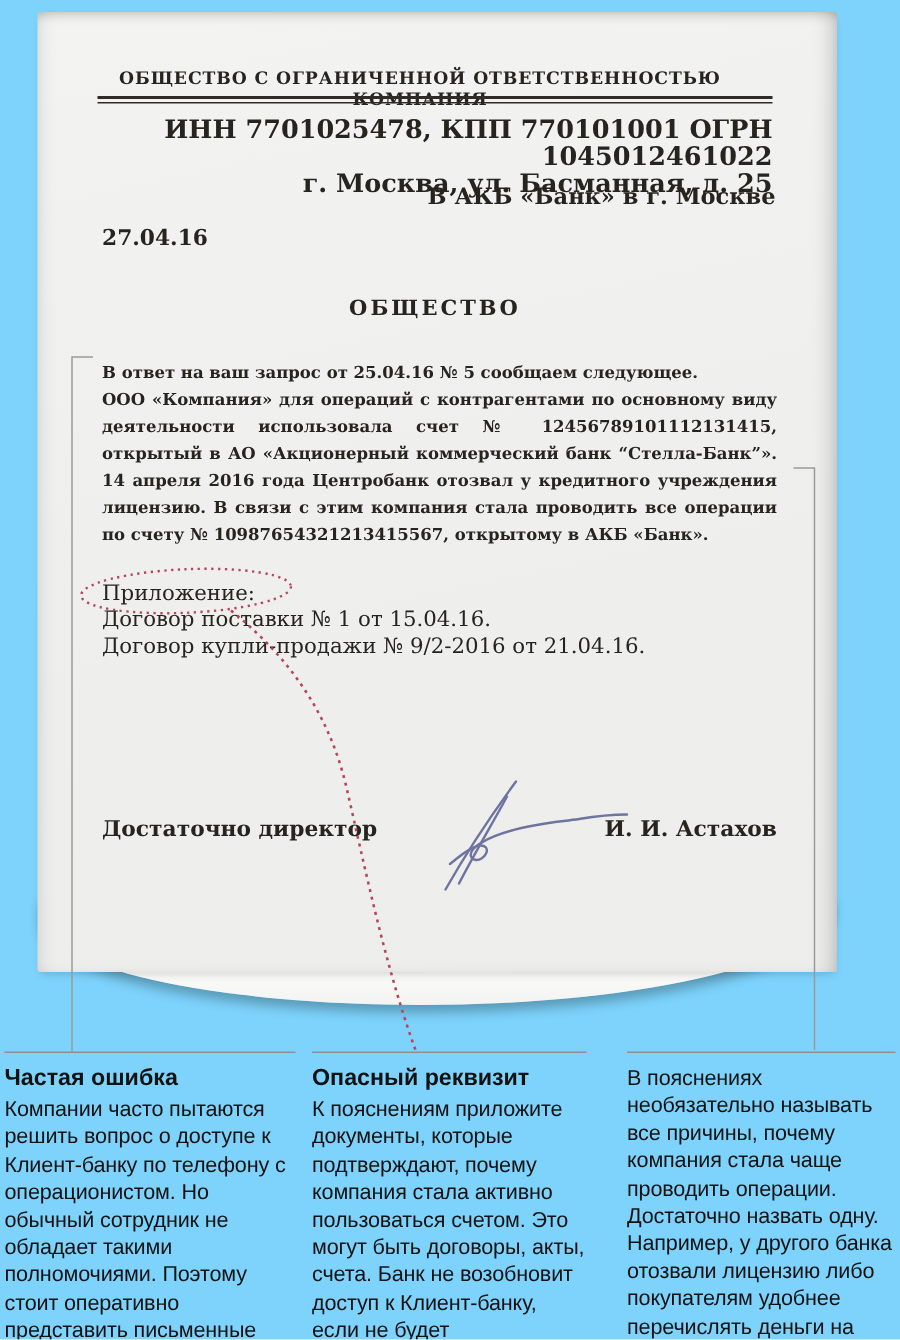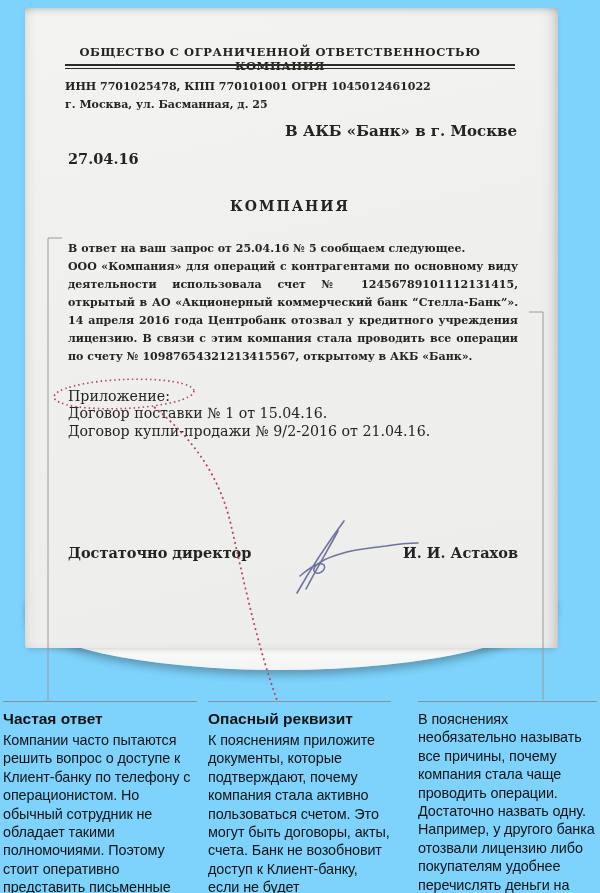--- a/index.html
+++ b/index.html
@@ -19,22 +19,22 @@
                  inset 11px 0 14px -12px rgba(0,0,0,.16);
       border-radius:2px;}
 
   
   .doc{position:absolute;left:0;top:0;width:600px;height:893px;z-index:4;
        color:#26241f;}
   .doc .company{position:absolute;left:45px;top:45px;width:470px;text-align:center;
        font-size:11.5px;font-weight:700;letter-spacing:.6px;}
   .doc .header-rule{position:absolute;left:65px;top:64px;width:450px;height:2px;
        border-top:2.2px solid #2e2c27;border-bottom:1px solid #2e2c27;}
-  .doc .requisites{position:absolute;left:65px;top:78px;width:450px;text-align:left;
-       font-size:11px;font-weight:700;line-height:18px;}
+  .doc .requisites{position:absolute;left:65px;top:78px;width:450px;text-align:right;
+       font-size:17px;font-weight:700;line-height:18px;}
   .doc .recipient{position:absolute;left:65px;top:122px;width:452px;text-align:right;
        font-size:15px;font-weight:700;}
   .doc .date{position:absolute;left:68px;top:150px;font-size:14.5px;font-weight:700;}
   .doc .doc-title{position:absolute;left:65px;top:198px;width:450px;text-align:center;
        font-size:14px;font-weight:700;letter-spacing:2px;}
   .doc .body-text{position:absolute;left:68px;top:240px;width:450px;
        font-size:11px;font-weight:700;line-height:18px;}
   .doc .body-text p{margin:0;}
   .doc .body-text p.just{text-align:justify;}
   .doc .attachments{position:absolute;left:68px;top:388px;width:450px;
@@ -69,21 +69,21 @@
 
   <div class="doc">
     <div class="company">ОБЩЕСТВО С ОГРАНИЧЕННОЙ ОТВЕТСТВЕННОСТЬЮ КОМПАНИЯ</div>
     <div class="header-rule"></div>
     <div class="requisites">
       <div>ИНН 7701025478, КПП 770101001 ОГРН 1045012461022</div>
       <div>г. Москва, ул. Басманная, д. 25</div>
     </div>
     <div class="recipient">В АКБ «Банк» в г. Москве</div>
     <div class="date">27.04.16</div>
-    <div class="doc-title">КОМПАНИЯ</div>
+    <div class="doc-title">ОБЩЕСТВО</div>
 
     <div class="body-text">
       <p>В ответ на ваш запрос от 25.04.16 № 5 сообщаем следующее.</p>
       <p class="just">ООО «Компания» для операций с контрагентами по основному виду деятельности использовала счет № 12456789101112131415, открытый в АО «Акционерный коммерческий банк “Стелла-Банк”». 14 апреля 2016 года Центробанк отозвал у кредитного учреждения лицензию. В связи с этим компания стала проводить все операции по счету № 10987654321213415567, открытому в АКБ «Банк».</p>
     </div>
 
     <div class="attachments">
       <div>Приложение:</div>
       <div>Договор поставки № 1 от 15.04.16.</div>
       <div>Договор купли-продажи № 9/2-2016 от 21.04.16.</div>
@@ -109,21 +109,21 @@
       <path class="sig" d="M297 593 C 310 570, 330 540, 344 521"></path>
       <path class="sig" d="M306 589 C 318 566, 330 546, 338 531"></path>
       <path class="sig" d="M300 576 C 312 566, 320 561, 324 565 C 327 570, 317 577, 314 571
                            C 312 565, 326 558, 340 554 C 356 549, 372 548, 386 546
                            C 398 544, 408 543, 418 543"></path>
     </g>
   </svg>
 
   <div class="notes">
     <div class="note-col col-1">
-      <div class="note-title">Частая ответ</div>
+      <div class="note-title">Частая ошибка</div>
       <div class="note-text">Компании часто пытаются решить вопрос о доступе к Клиент-банку по телефону с операционистом. Но обычный сотрудник не обладает такими полномочиями. Поэтому стоит оперативно представить письменные пояснения.</div>
     </div>
     <div class="note-col col-2">
       <div class="note-title">Опасный реквизит</div>
       <div class="note-text">К пояснениям приложите документы, которые подтверждают, почему компания стала активно пользоваться счетом. Это могут быть договоры, акты, счета. Банк не возобновит доступ к Клиент-банку, если не будет обоснований.</div>
     </div>
     <div class="note-col col-3">
       <div class="note-text">В пояснениях необязательно называть все причины, почему компания стала чаще проводить операции. Достаточно назвать одну. Например, у другого банка отозвали лицензию либо покупателям удобнее перечислять деньги на этот счет.</div>
     </div>
   </div>

